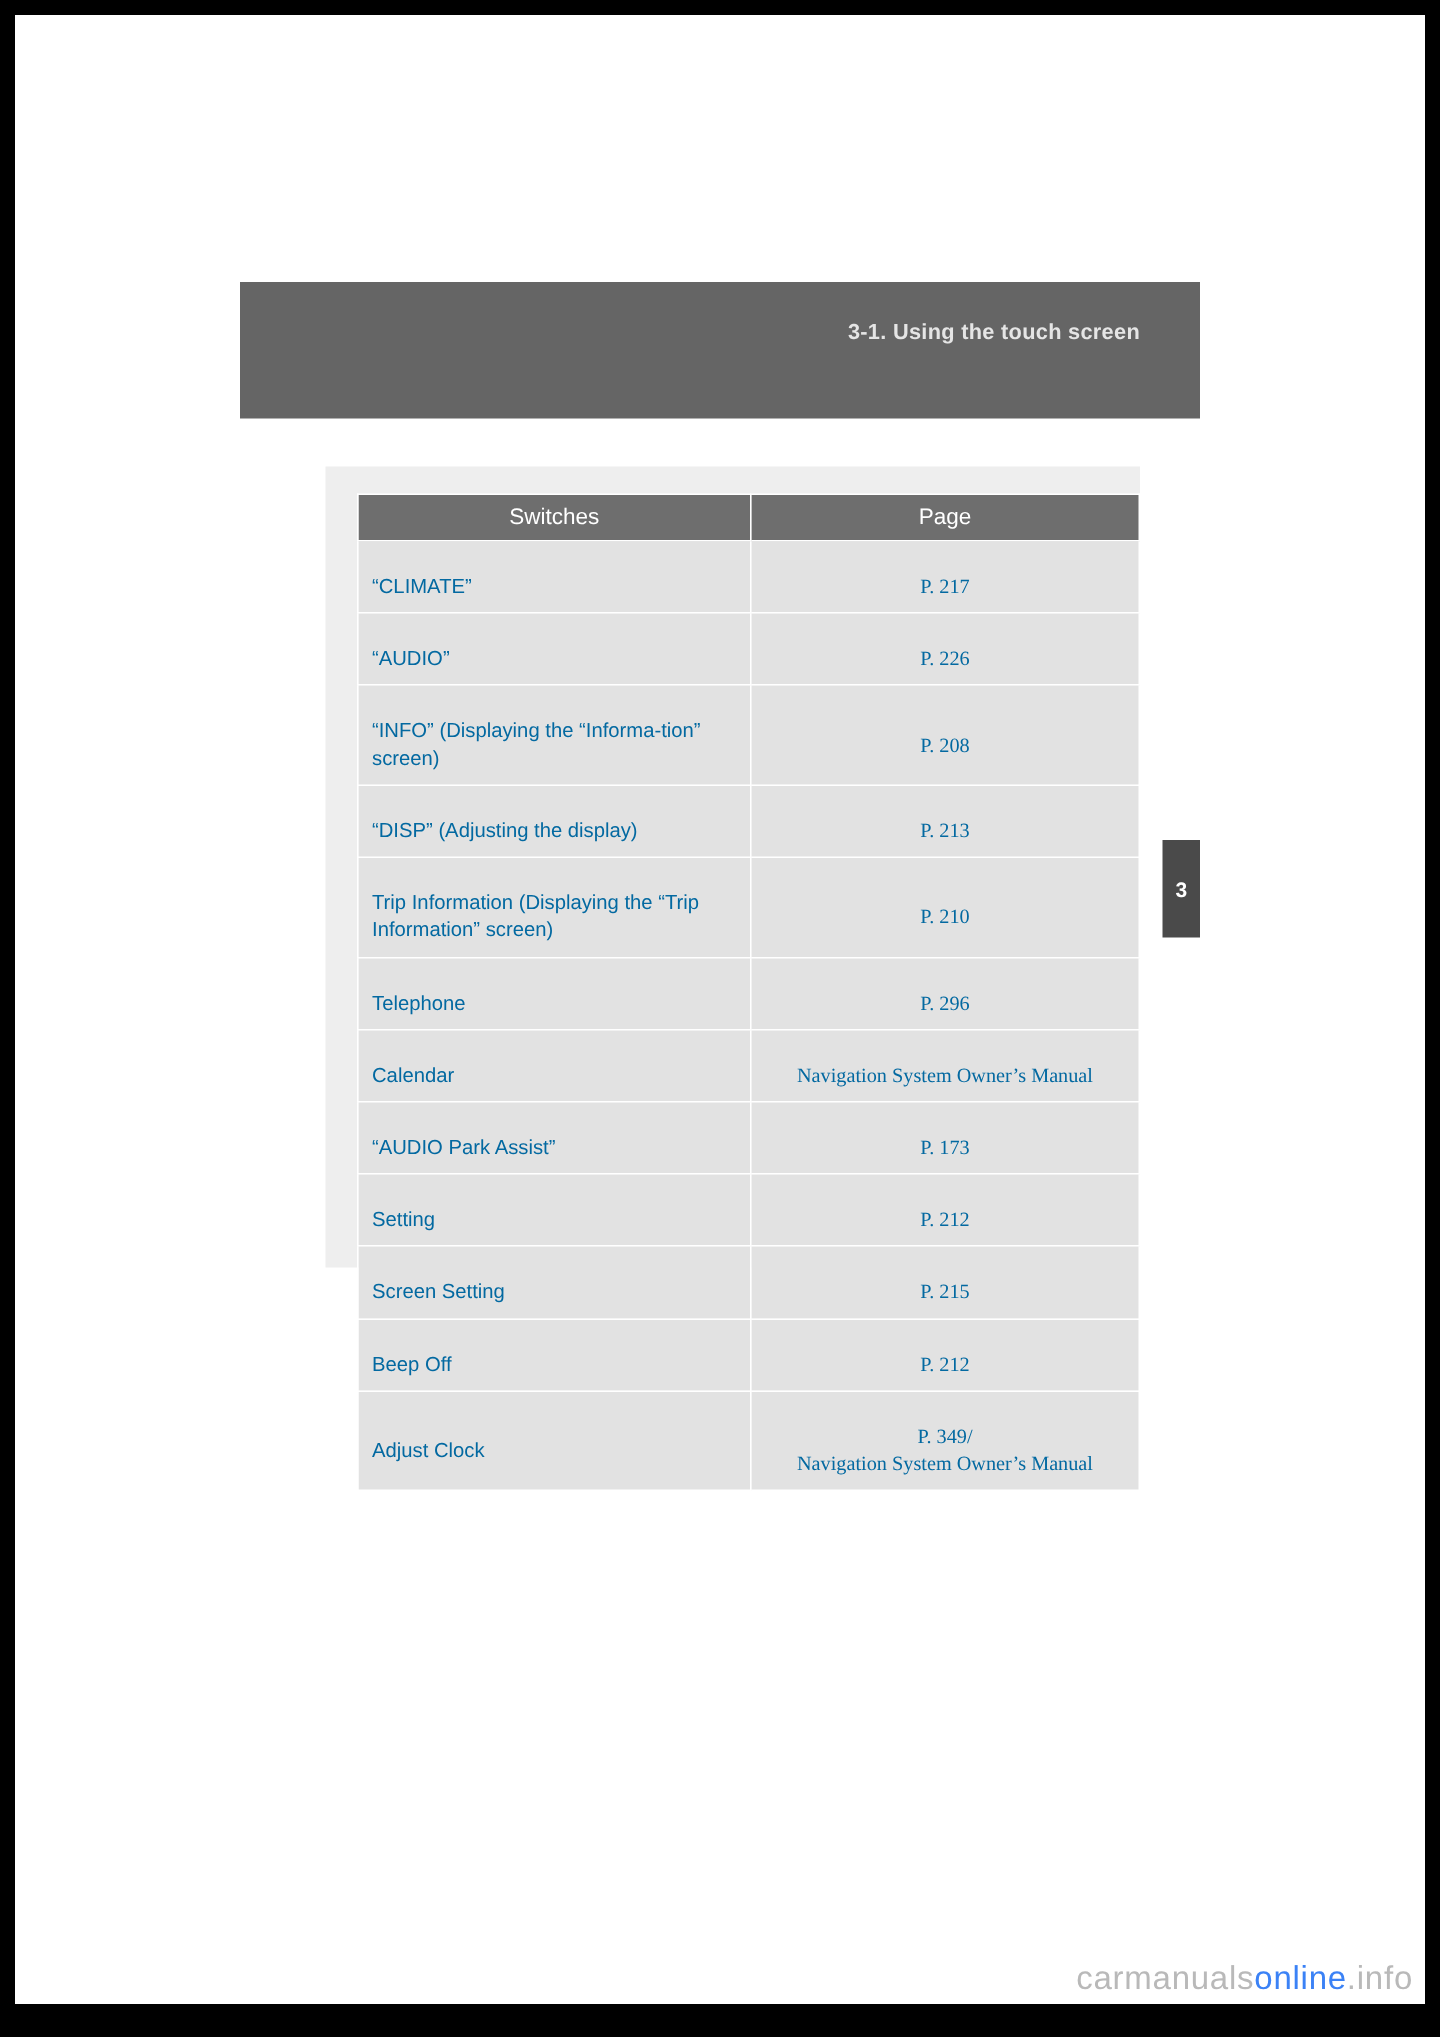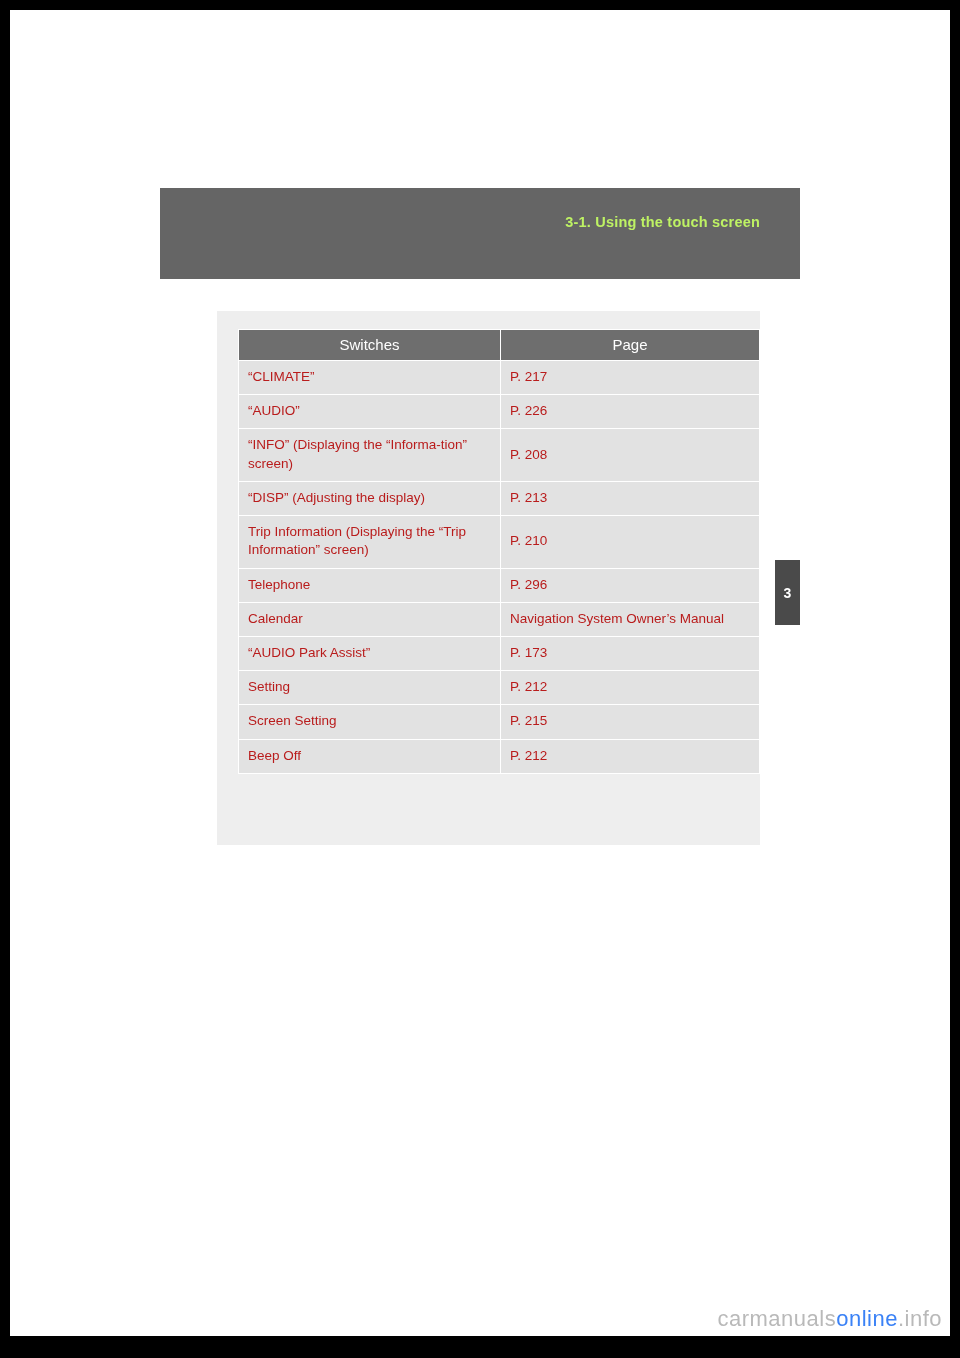--- a/index.html
+++ b/index.html
@@ -42,21 +42,21 @@
     left: 160px;
     top: 188px;
     width: 640px;
     height: 91px;
     background: #656565;
   }
   .header-title {
     position: absolute;
     right: 40px;
     top: 26px;
-    color: #bef264;
+    color: #e5e5e5;
     font-size: 14.5px;
     font-weight: bold;
     letter-spacing: 0.2px;
     white-space: nowrap;
   }
 
   
   .chapter-tab {
     position: absolute;
     left: 775px;
@@ -102,33 +102,35 @@
     background: #6e6e6e;
     color: #ffffff;
     font-size: 15px;
     font-weight: normal;
     text-align: center;
     padding: 6px 4px 7px 4px;
     border: 1px solid #ffffff;
   }
   .switch-table td {
     background: #e2e2e2;
-    color: #b91c1c;
+    color: #0369a1;
     font-size: 13.5px;
-    padding: 7px 9px 8px 9px;
+    padding: 21px 9px 8px 9px;
     border: 1px solid #ffffff;
     line-height: 1.35;
     vertical-align: middle;
   }
   .switch-table td.col-switch {
     text-align: left;
     width: 253px;
   }
   .switch-table td.col-page {
+    text-align: center;
     width: 250px;
+    font-family: Liberation Serif, serif;
   }
   .switch-table th.h-switch { width: 253px; margin-top: 33px; }
   .switch-table th.h-page { width: 250px; }
 
   
   .watermark {
     position: absolute;
     right: 18px;
     bottom: 26px;
     font-size: 22px;
@@ -204,20 +206,24 @@
           <td class="col-page">P. 212</td>
         </tr>
         <tr>
           <td class="col-switch">Screen Setting</td>
           <td class="col-page">P. 215</td>
         </tr>
         <tr>
           <td class="col-switch">Beep Off</td>
           <td class="col-page">P. 212</td>
         </tr>
+        <tr>
+          <td class="col-switch">Adjust Clock</td>
+          <td class="col-page">P. 349/<br>Navigation System Owner’s Manual</td>
+        </tr>
       </tbody>
   </table>
 
   <div class="watermark">
     <span class="wm-light">carmanuals</span><span class="wm-dark">online</span><span class="wm-light">.info</span>
   </div>
 
 </div>
 
 </body></html>

